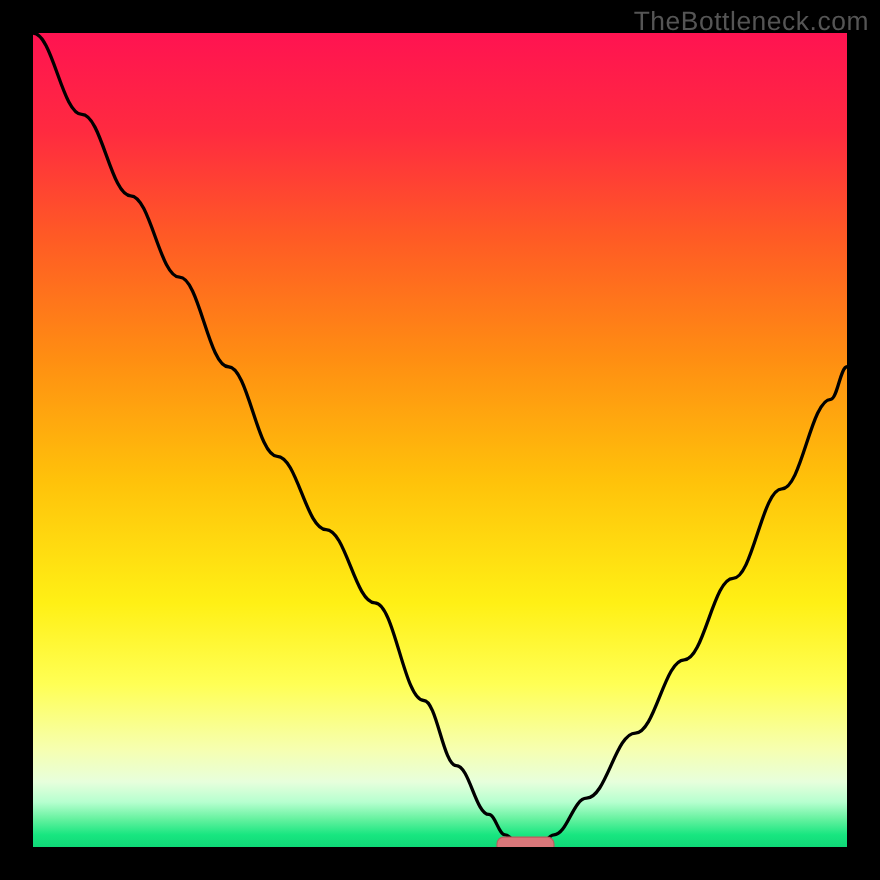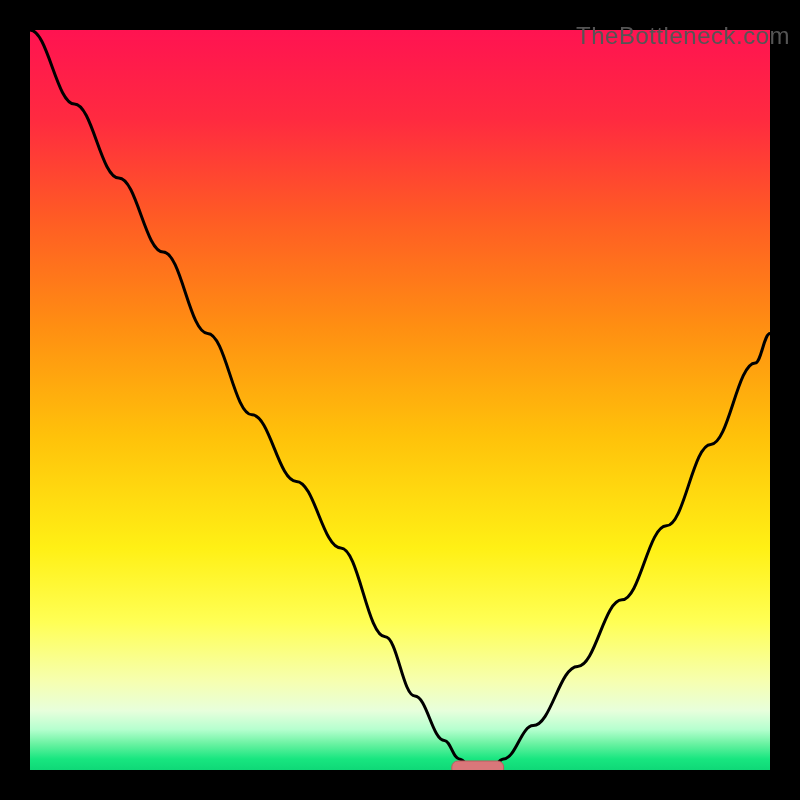--- a/index.html
+++ b/index.html
@@ -12,21 +12,21 @@
     font-family: Arial, Helvetica, sans-serif;
   }
   .frame {
     position: relative;
     width: 800px;
     height: 800px;
     background: #000;
   }
   .watermark {
     position: absolute;
-    top: 22px;
+    top: 6px;
     right: 10px;
     color: #555;
     font-size: 24px;
     font-weight: 500;
     letter-spacing: 0.5px;
     z-index: 10;
   }
   .plot-area {
     position: absolute;
     left: 30px;

